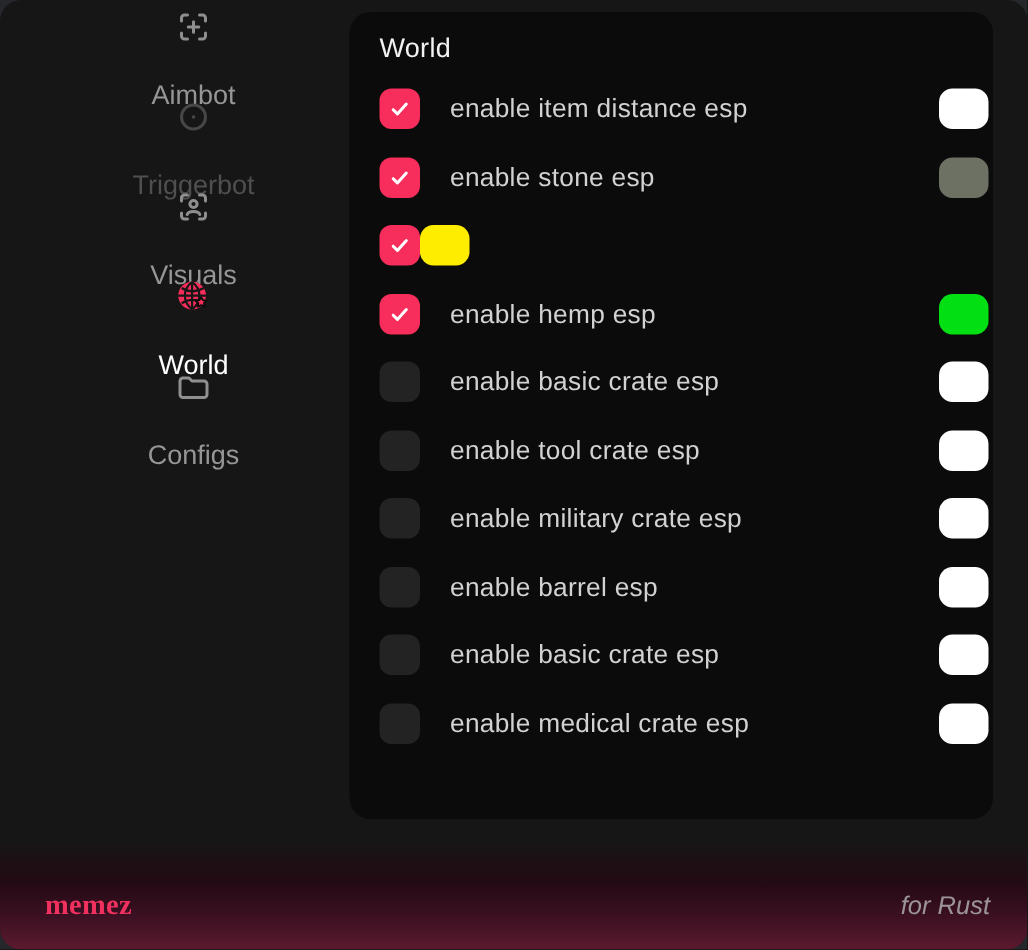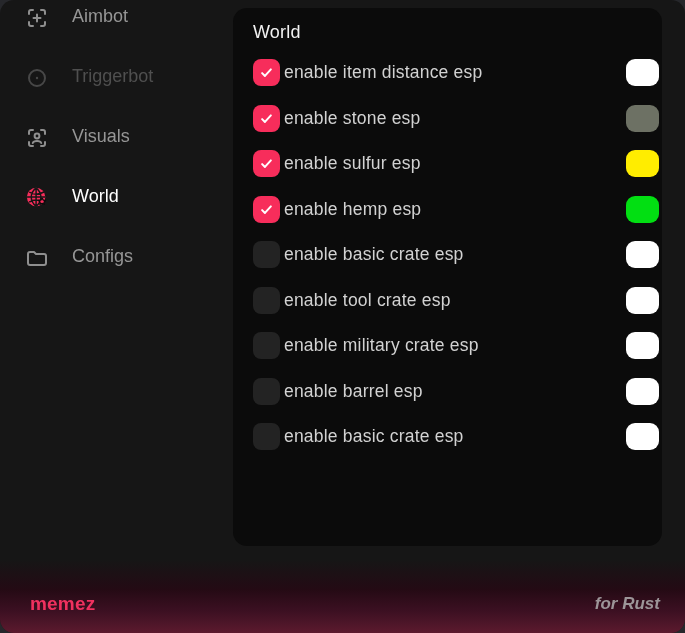--- a/index.html
+++ b/index.html
@@ -11,23 +11,23 @@
   }
   .window{
     position:absolute;inset:0;
     background:#161616;
     border-radius:14px;
     overflow:hidden;
   }
   
   .sidebar{position:absolute;left:0;top:6px;width:233px;}
   .side-item{
-    display:flex;height:60px;
+    display:flex;align-items:center;height:60px;
     padding-left:25px;gap:23px;
-    color:#969696;font-size:18px;cursor:pointer;user-select:none;
+    color:#969696;font-size:18px;cursor:pointer;user-select:none;flex-direction:column;
   }
   .side-item .icon{width:24px;height:24px;flex:none;display:flex;align-items:center;justify-content:center;}
   .side-item.dimmed{color:#4f4f4f;}
   .side-item.active{color:#ffffff;font-weight:500;}
   
   .panel{
     position:absolute;left:233px;top:8px;width:429px;height:538px;
     background:#0b0b0b;border-radius:14px;
     padding:14px 3px 0 20px;box-sizing:border-box;
     overflow:hidden;
@@ -35,33 +35,33 @@
   .panel-title{
     margin:0 0 7px 0;font-size:18px;font-weight:500;color:#f2f2f2;letter-spacing:.2px;
   }
   .row{display:flex;align-items:center;height:45.5px;}
   .checkbox{
     width:27px;height:27px;border-radius:8px;background:#232323;flex:none;
     display:flex;align-items:center;justify-content:center;cursor:pointer;
   }
   .checkbox.checked{background:#f72d5b;}
   .checkbox:not(.checked) .check-icon{display:none;}
-  .row-label{margin-left:4px;font-size:17.5px;color:#d2d2d2;flex:1;letter-spacing:.2px;}
+  .row-label{margin-left:20px;font-size:17.5px;color:#d2d2d2;flex:1;letter-spacing:.2px;}
   .swatch{
     width:33px;height:27px;border-radius:9px;flex:none;background:#fff;cursor:pointer;
   }
   
   .footer{
     position:absolute;left:0;right:0;bottom:0;height:73px;
     box-sizing:border-box;padding:14px 25px 0 30px;
     display:flex;align-items:center;justify-content:space-between;
     background:linear-gradient(180deg,rgba(20,16,18,0) 0%,#240a14 40%,#3c1022 70%,#5c1a2e 100%);
   }
-  .brand{color:#f0315f;font-weight:bold;font-size:19px;letter-spacing:.2px;}
-  .tagline{color:#9c9598;font-style:italic;font-weight:700;font-size:17px;}
+  .brand{color:#f0315f;font-weight:bold;font-size:19px;letter-spacing:.2px;font-family:Liberation Serif, serif;}
+  .tagline{color:#9c9598;font-style:italic;font-weight:400;font-size:17px;}
   svg{display:block;}
 </style>
 </head>
 <body>
 
 <div class="window">
 
   <nav class="sidebar">
 
     <div class="side-item">
@@ -144,21 +144,20 @@
     </span>
     <span class="row-label">enable stone esp</span>
     <span class="swatch" style="background: rgb(109, 113, 100);"></span>
   </div>
         <div class="row">
     <span class="checkbox checked">
       <svg class="check-icon" width="15" height="15" viewBox="0 0 24 24" fill="none">
         <path d="M5 13l4.5 4.5L19 7" stroke="#ffffff" stroke-width="3.2" stroke-linecap="round" stroke-linejoin="round"></path>
       </svg>
     </span>
-    <span class="row-label">enable sulfur esp</span>
     <span class="swatch" style="background: rgb(255, 237, 0);"></span>
   </div>
         <div class="row">
     <span class="checkbox checked">
       <svg class="check-icon" width="15" height="15" viewBox="0 0 24 24" fill="none">
         <path d="M5 13l4.5 4.5L19 7" stroke="#ffffff" stroke-width="3.2" stroke-linecap="round" stroke-linejoin="round"></path>
       </svg>
     </span>
     <span class="row-label">enable hemp esp</span>
     <span class="swatch" style="background: rgb(2, 223, 18);"></span>
@@ -189,20 +188,27 @@
       
     </span>
     <span class="row-label">enable barrel esp</span>
     <span class="swatch" style="background: rgb(255, 255, 255);"></span>
   </div>
         <div class="row">
     <span class="checkbox">
       
     </span>
     <span class="row-label">enable basic crate esp</span>
+    <span class="swatch" style="background: rgb(255, 255, 255);"></span>
+  </div>
+        <div class="row">
+    <span class="checkbox">
+      
+    </span>
+    <span class="row-label">enable medical crate esp</span>
     <span class="swatch" style="background: rgb(255, 255, 255);"></span>
   </div>
       </div>
   </section>
 
   <footer class="footer">
     <span class="brand">memez</span>
     <span class="tagline">for Rust</span>
   </footer>
 

